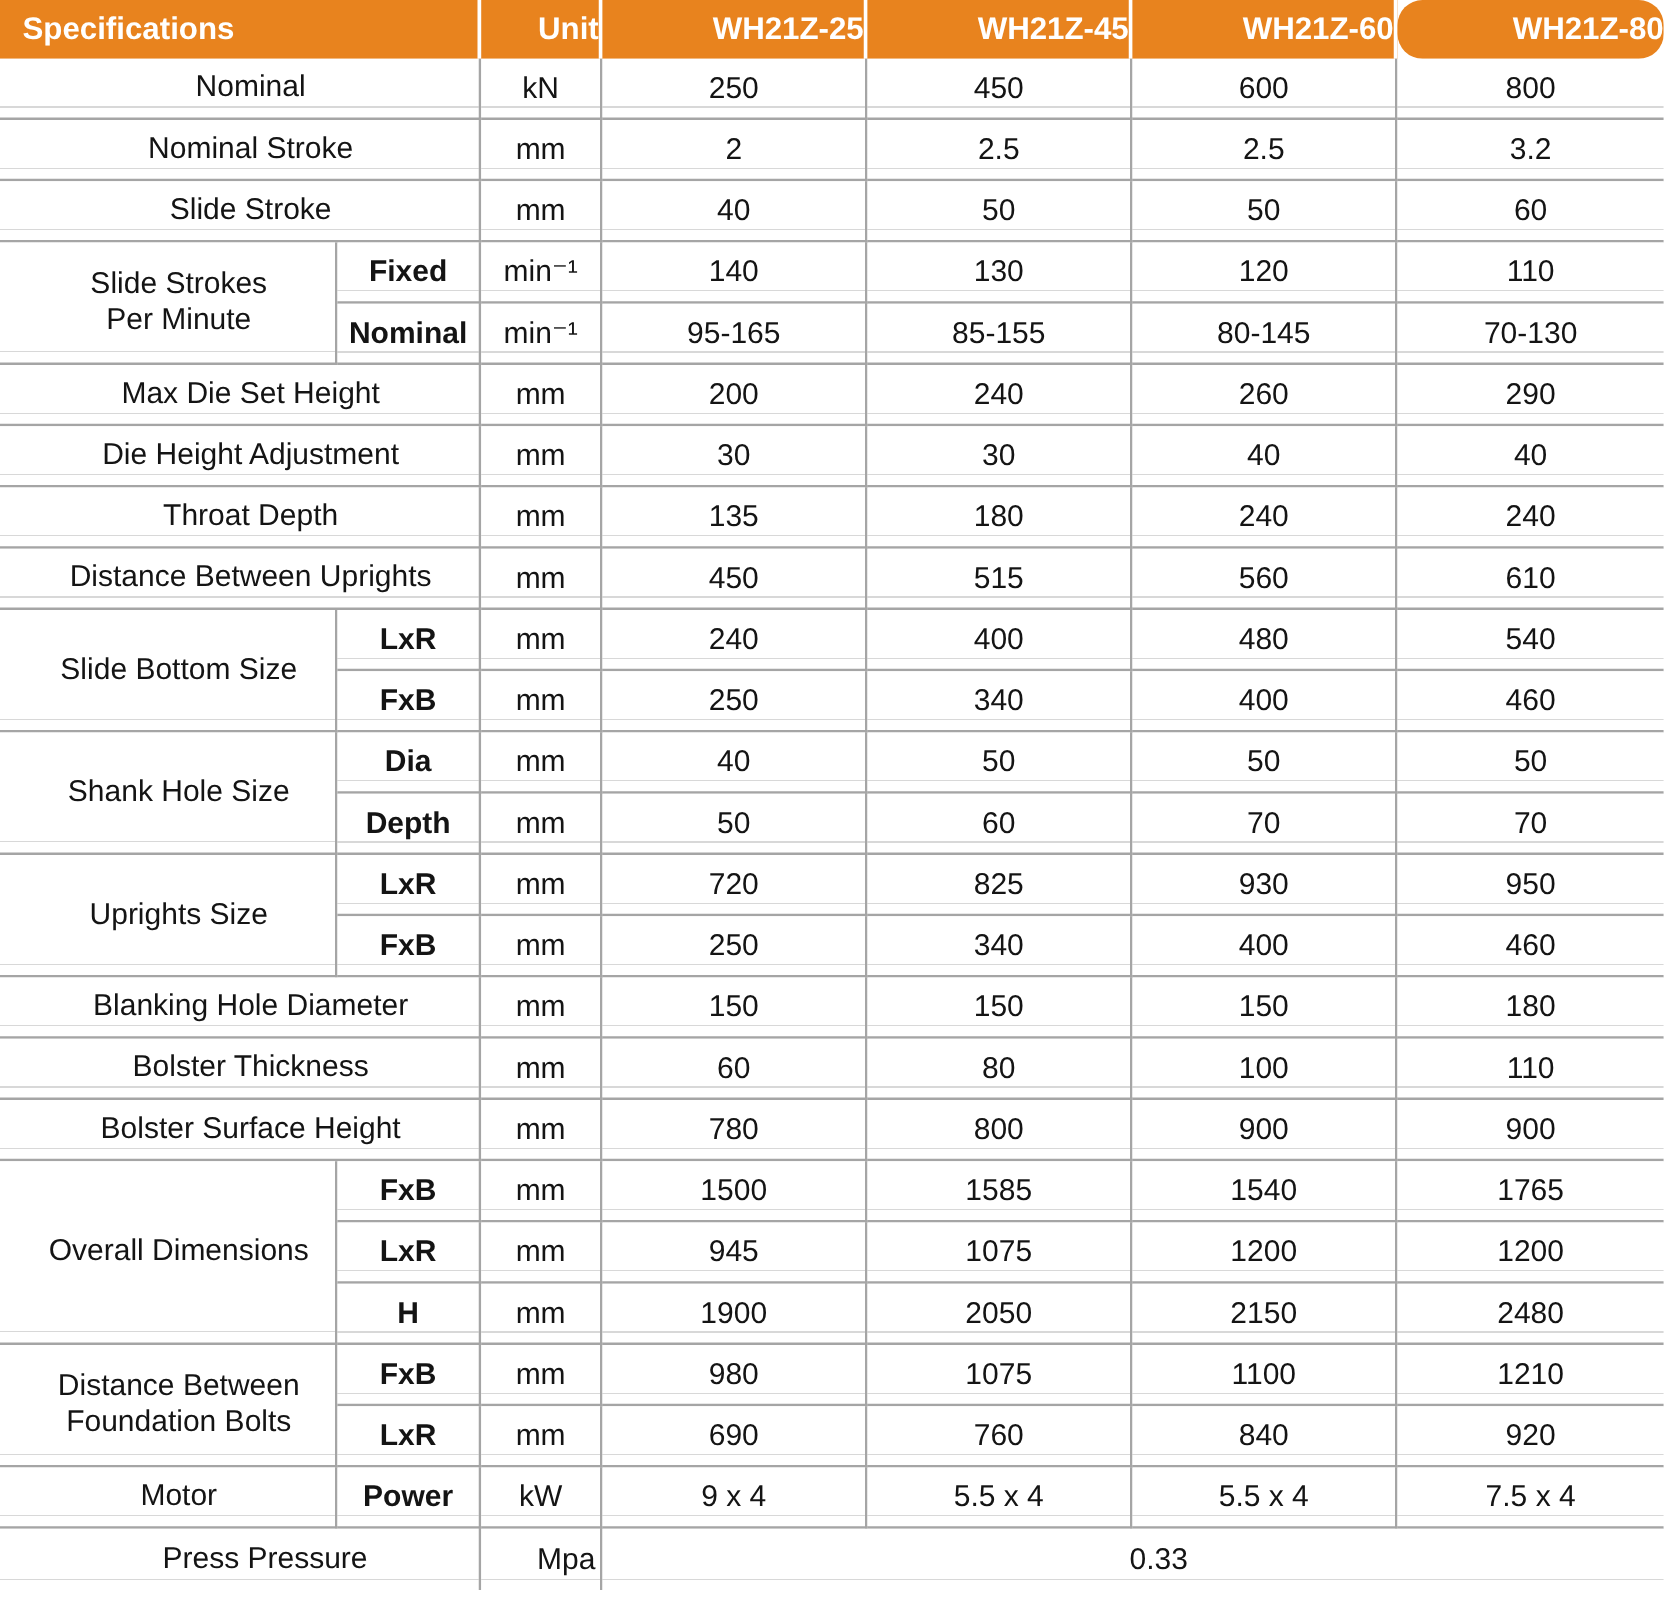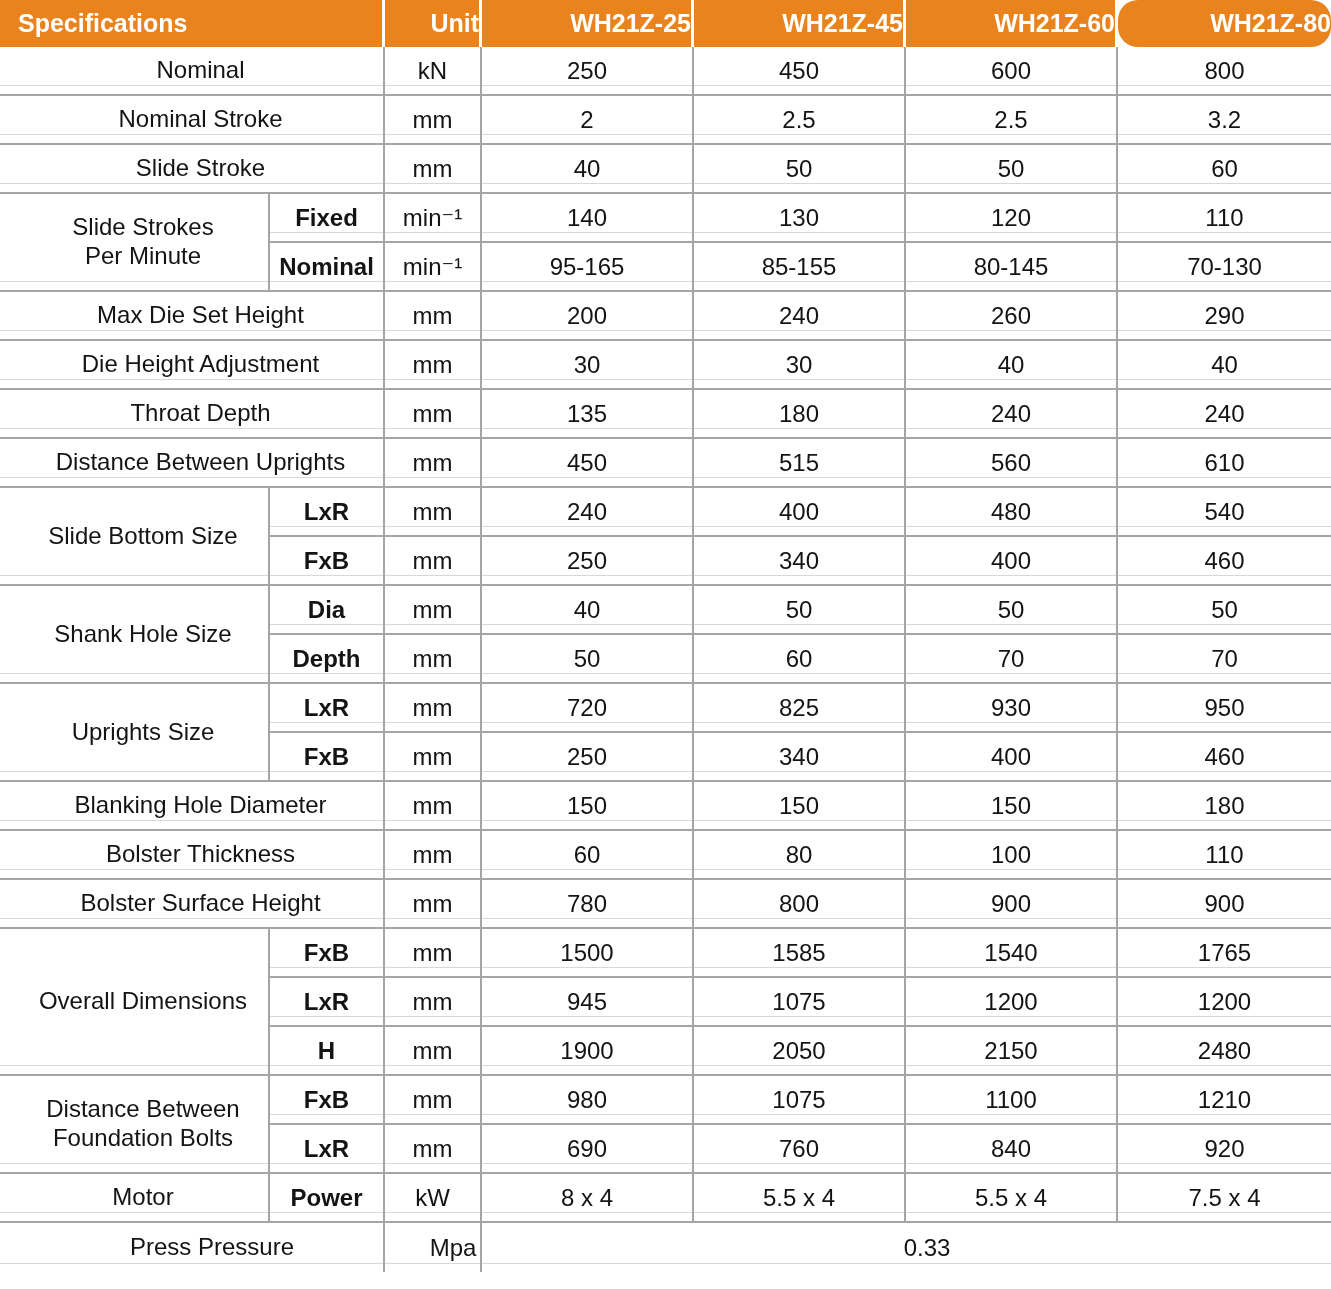--- a/index.html
+++ b/index.html
@@ -279,21 +279,21 @@
       <td class="unit">mm</td>
       <td class="val">690</td>
       <td class="val">760</td>
       <td class="val">840</td>
       <td class="val">920</td>
     </tr>
     <tr>
       <td class="lbl">Motor</td>
       <td class="sub">Power</td>
       <td class="unit">kW</td>
-      <td class="val">8 x 4</td>
+      <td class="val">9 x 4</td>
       <td class="val">5.5 x 4</td>
       <td class="val">5.5 x 4</td>
       <td class="val">7.5 x 4</td>
     </tr>
     <tr>
       <td class="lbl" colspan="2">Press Pressure</td>
       <td class="unit">Mpa</td>
       <td class="val" colspan="4">0.33</td>
     </tr>
   </tbody>

